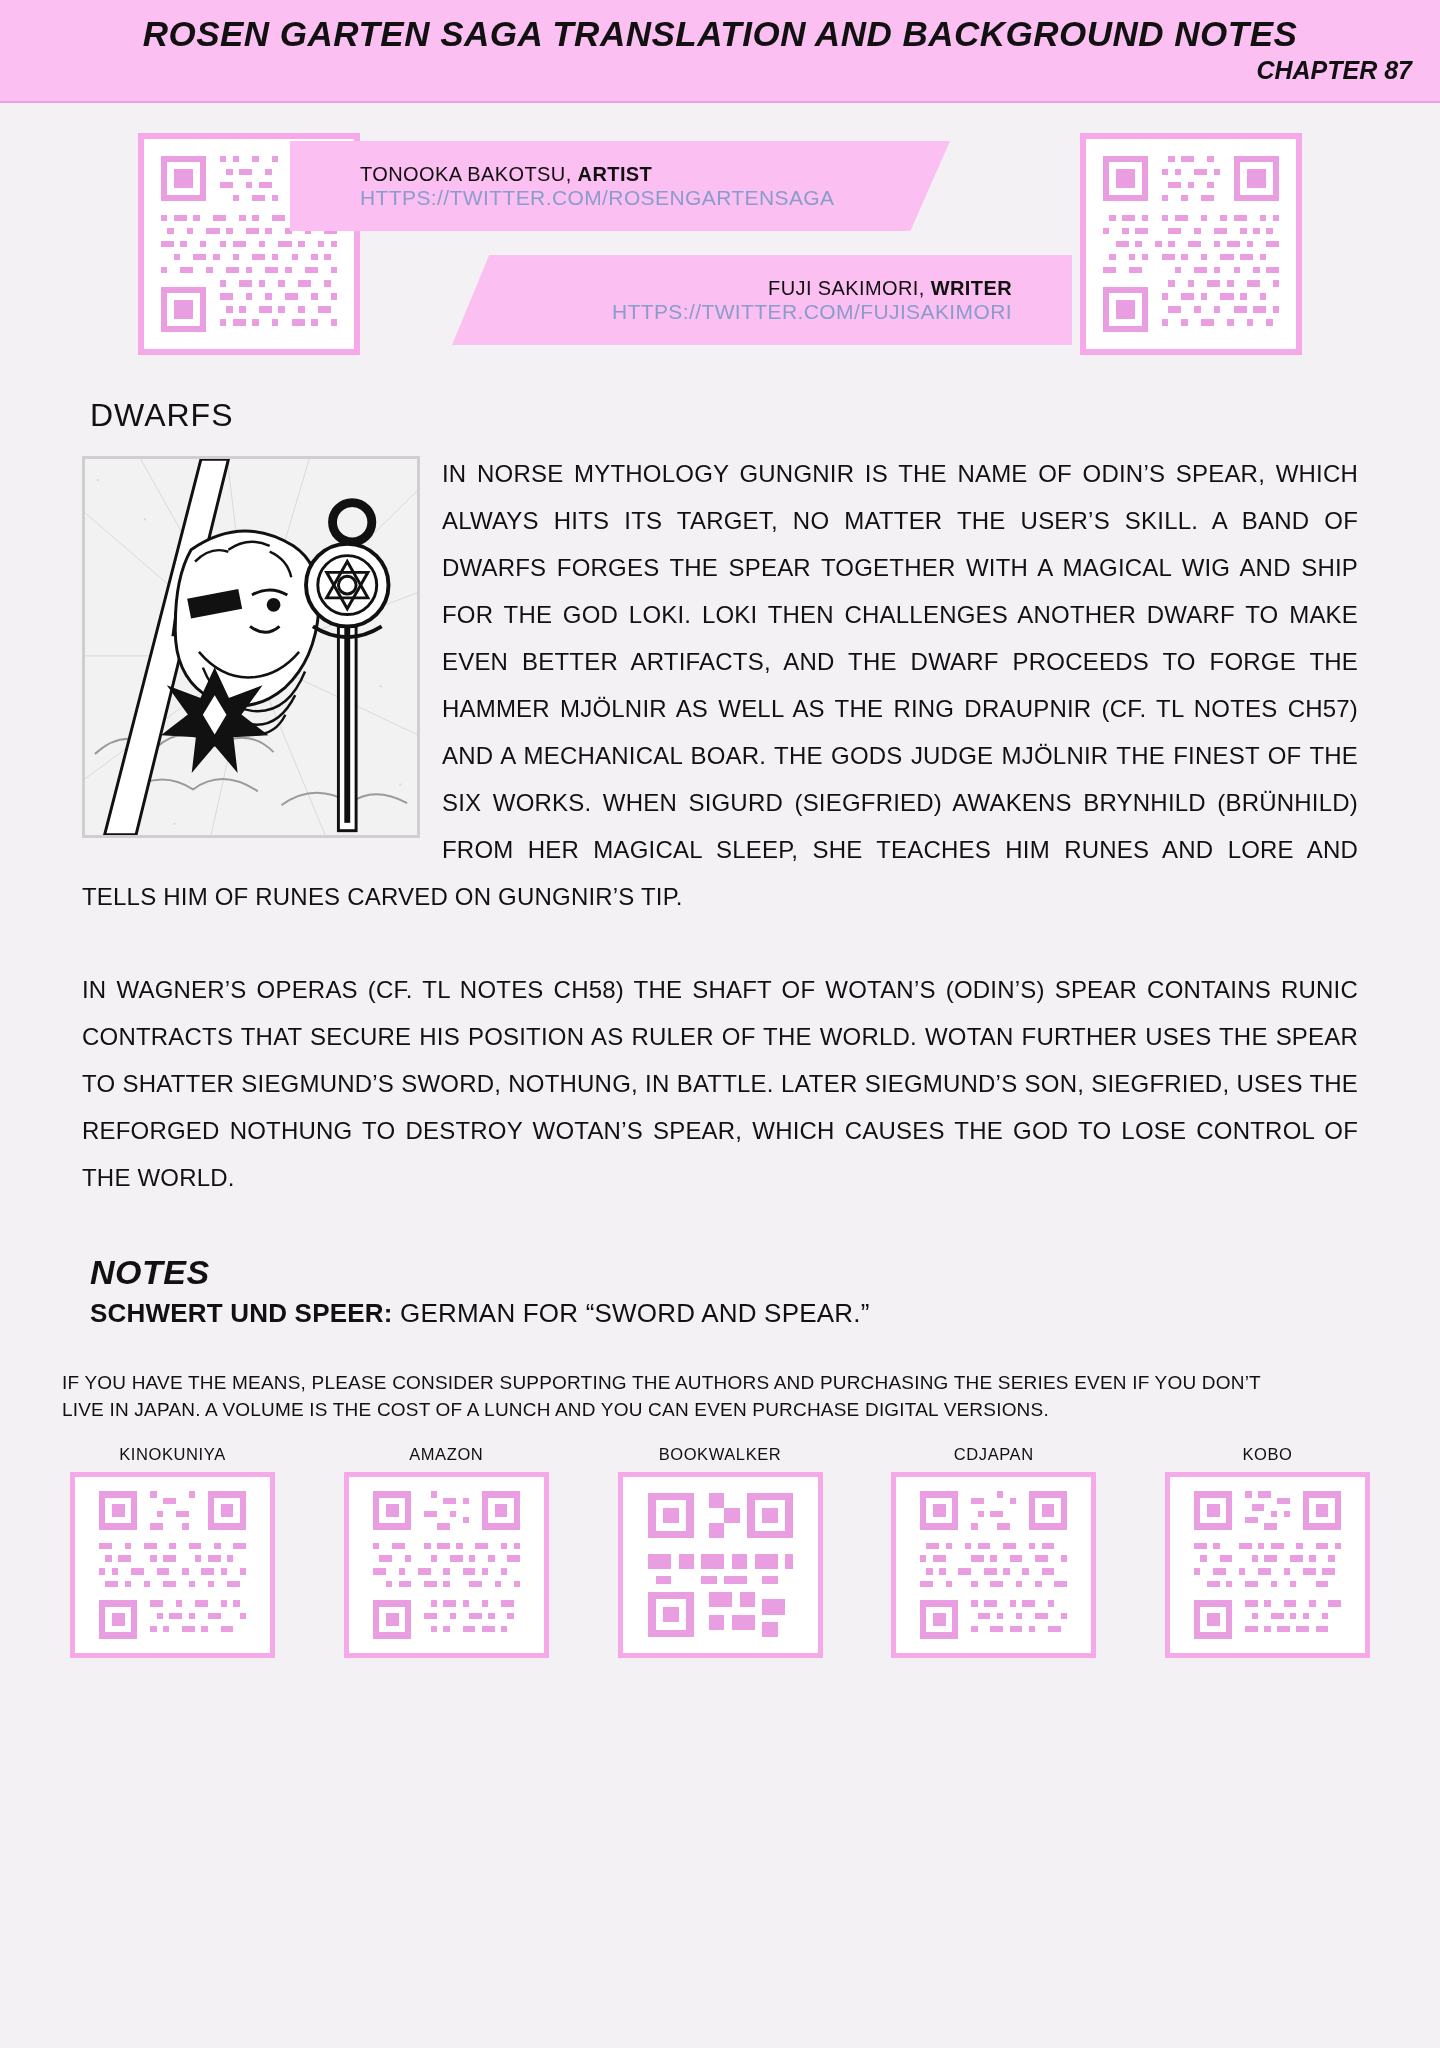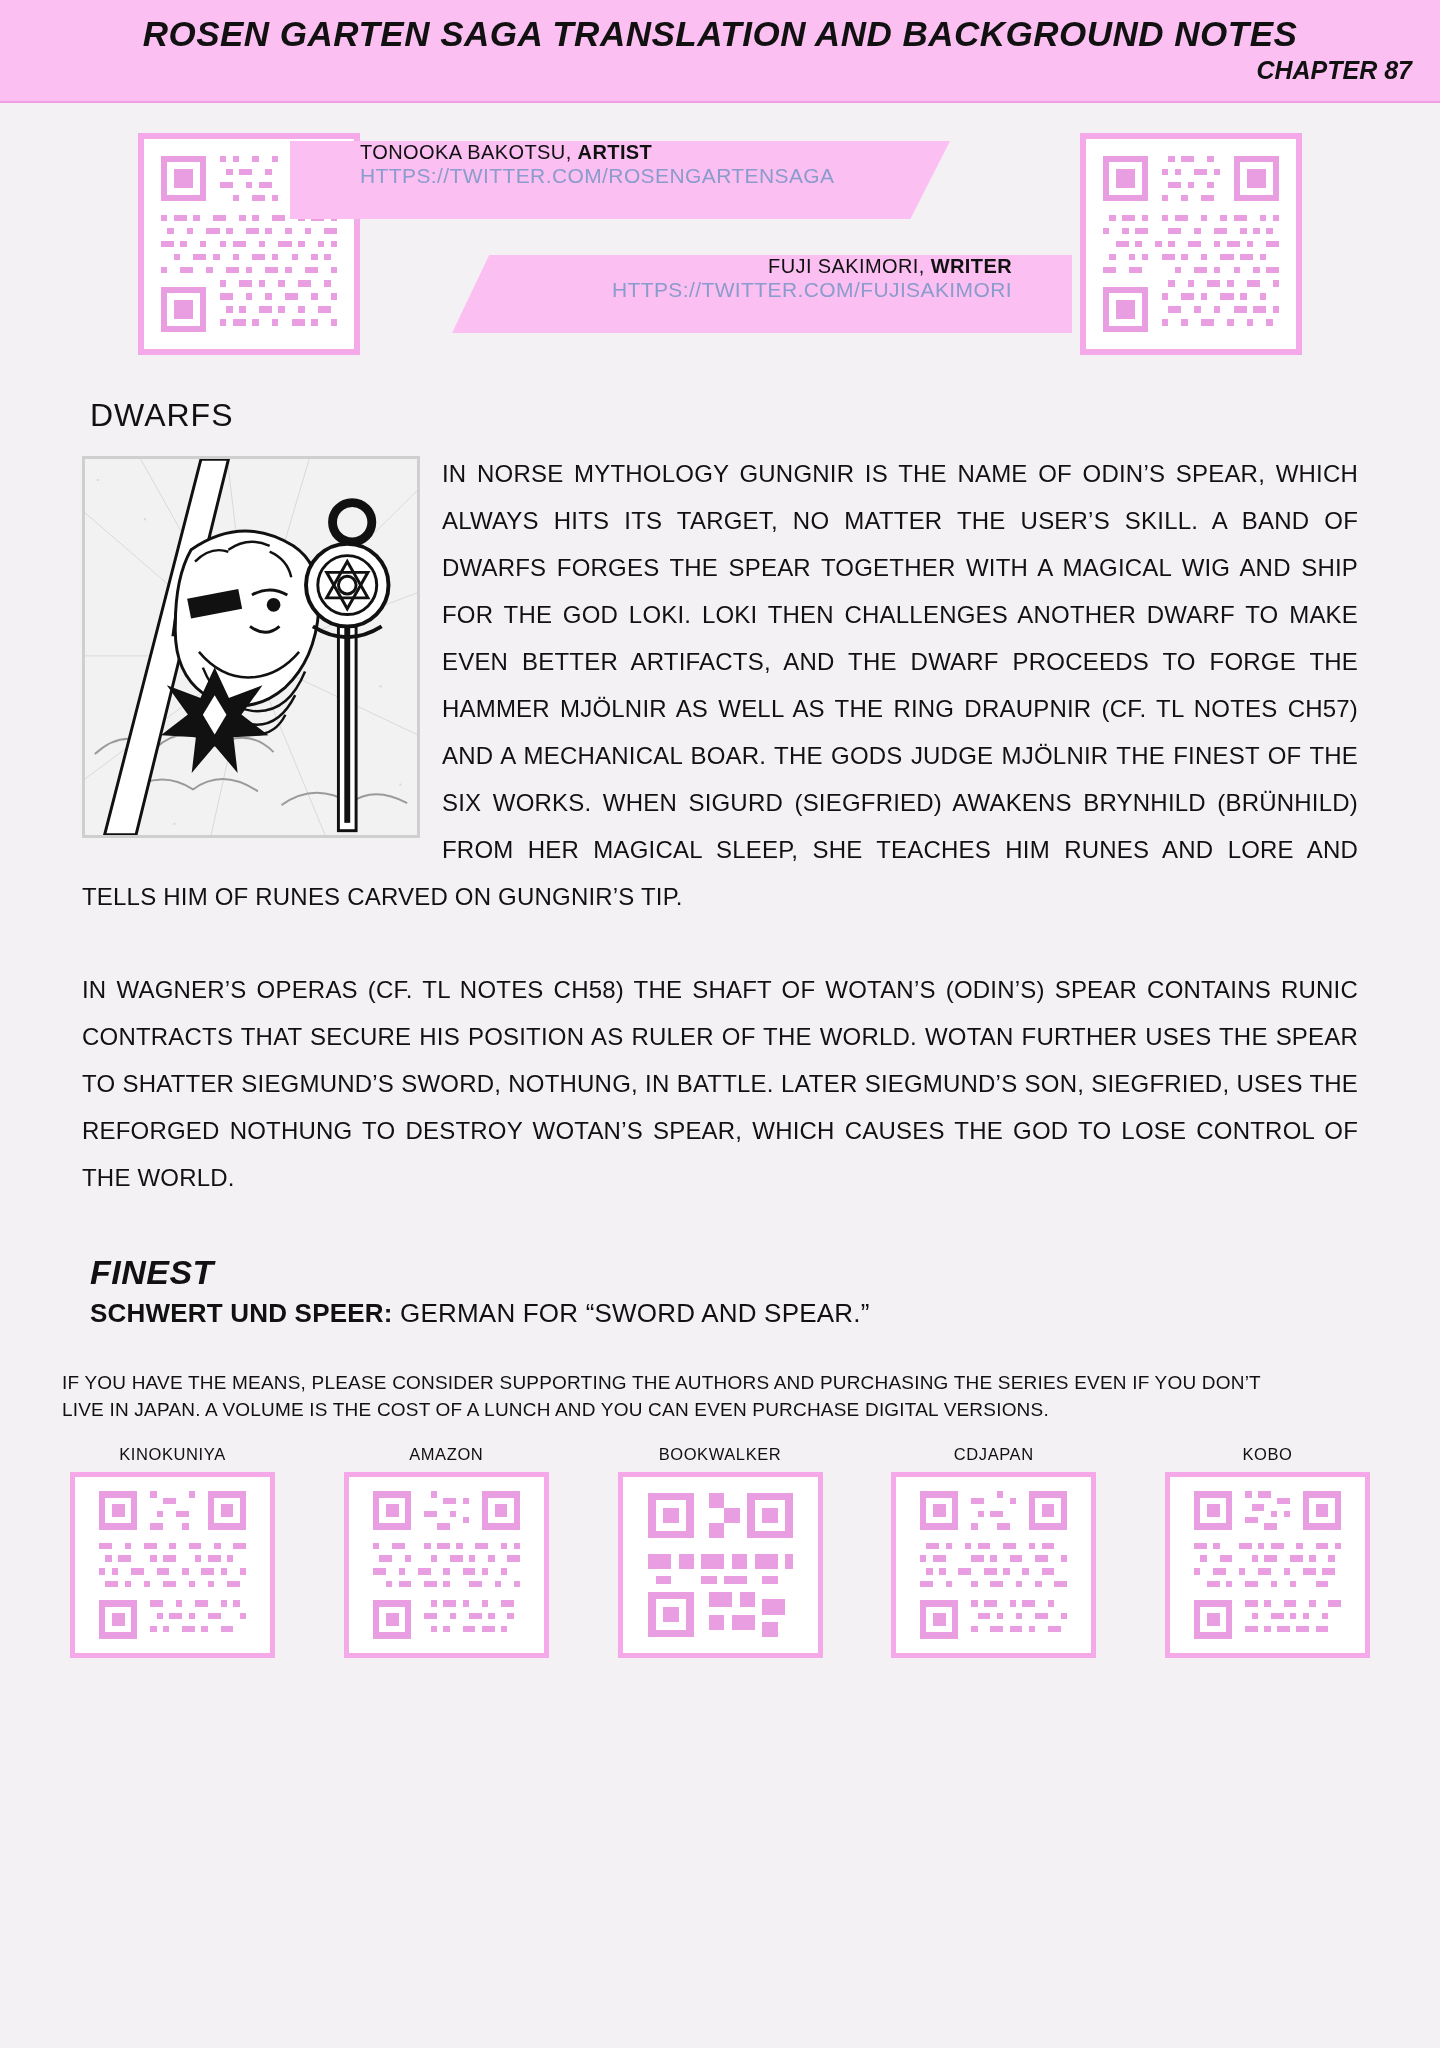--- a/index.html
+++ b/index.html
@@ -51,23 +51,24 @@
     padding: 10px;
   }
   .qr-left  { left: 138px; top: 18px;  width: 222px; height: 222px; }
   .qr-right { right: 138px; top: 18px; width: 222px; height: 222px; }
 
   .qr-img { width: 100%; height: 100%; display: block; }
 
   .banner {
     position: absolute;
     background: #fbbff2;
-    height: 78px;
+    height: 90px;
     display: flex;
     flex-direction: column;
+    justify-content: center;
   }
   .banner-a {
     left: 290px; top: 26px; width: 660px;
     clip-path: polygon(0 0, 100% 0, 94% 100%, 0 100%);
     padding-left: 70px;
     padding-right: 60px;
     align-items: flex-start;
   }
   .banner-b {
     left: 452px; top: 140px; width: 620px;
@@ -466,21 +467,21 @@
       </g>
     </svg>
   </div>
 
   <div class="body-text">IN NORSE MYTHOLOGY GUNGNIR IS THE NAME OF ODIN’S SPEAR, WHICH ALWAYS HITS ITS TARGET, NO MATTER THE USER’S SKILL. A BAND OF DWARFS FORGES THE SPEAR TOGETHER WITH A MAGICAL WIG AND SHIP FOR THE GOD LOKI.  LOKI THEN CHALLENGES ANOTHER DWARF TO MAKE EVEN BETTER ARTIFACTS, AND THE DWARF PROCEEDS TO FORGE THE HAMMER MJÖLNIR AS WELL AS THE RING DRAUPNIR (CF. TL NOTES CH57) AND A MECHANICAL BOAR. THE GODS JUDGE MJÖLNIR THE FINEST OF THE SIX WORKS. WHEN SIGURD (SIEGFRIED) AWAKENS BRYNHILD (BRÜNHILD) FROM HER MAGICAL SLEEP, SHE TEACHES HIM RUNES AND LORE AND TELLS HIM OF RUNES CARVED ON GUNGNIR’S TIP.</div>
   <div class="clear"></div>
   <div class="body-text para2">IN WAGNER’S OPERAS (CF. TL NOTES CH58) THE SHAFT OF WOTAN’S (ODIN’S) SPEAR CONTAINS RUNIC CONTRACTS THAT SECURE HIS POSITION AS RULER OF THE WORLD. WOTAN FURTHER USES THE SPEAR TO SHATTER SIEGMUND’S SWORD, NOTHUNG, IN BATTLE. LATER SIEGMUND’S SON, SIEGFRIED, USES THE REFORGED NOTHUNG TO DESTROY WOTAN’S SPEAR, WHICH CAUSES THE GOD TO LOSE CONTROL OF THE WORLD.</div>
 </div>
 
 <div class="article">
-  <div class="notes-title">FINEST</div>
+  <div class="notes-title">NOTES</div>
   <div class="notes-line">
     <b>SCHWERT UND SPEER:</b><span> GERMAN FOR “SWORD AND SPEAR.”</span>
   </div>
 </div>
 
 <div class="support">IF YOU HAVE THE MEANS, PLEASE CONSIDER SUPPORTING THE AUTHORS AND PURCHASING THE SERIES EVEN IF YOU DON’T LIVE IN JAPAN. A VOLUME IS THE COST OF A LUNCH AND YOU CAN EVEN PURCHASE DIGITAL VERSIONS.</div>
 
 <div class="store-row">
 
   <div class="store">

